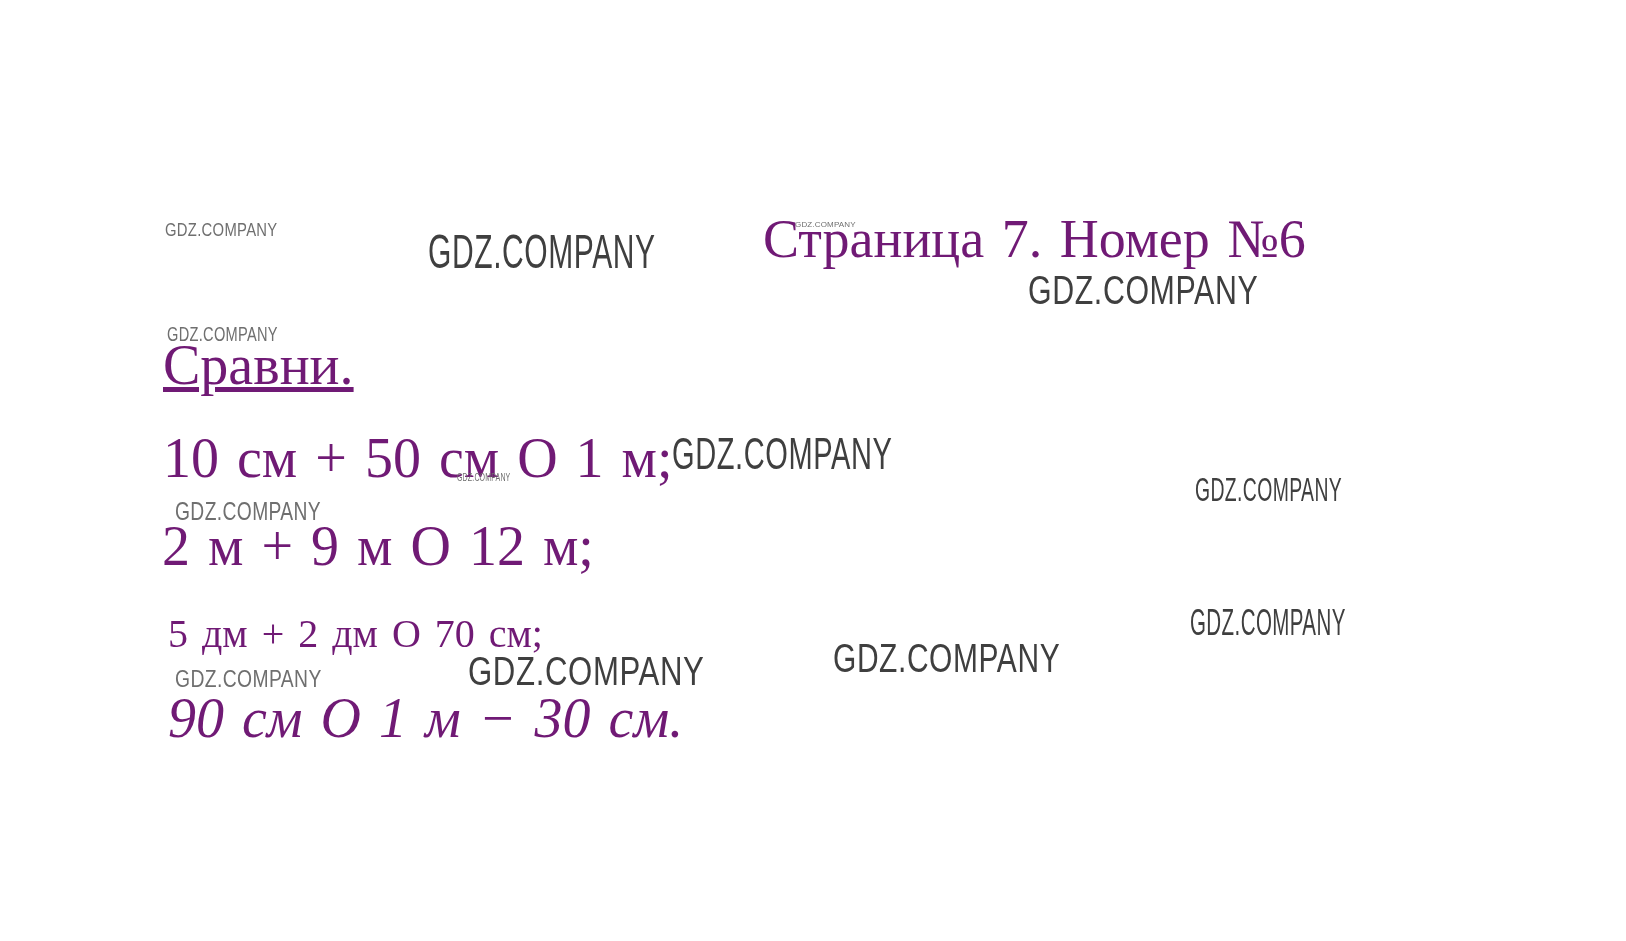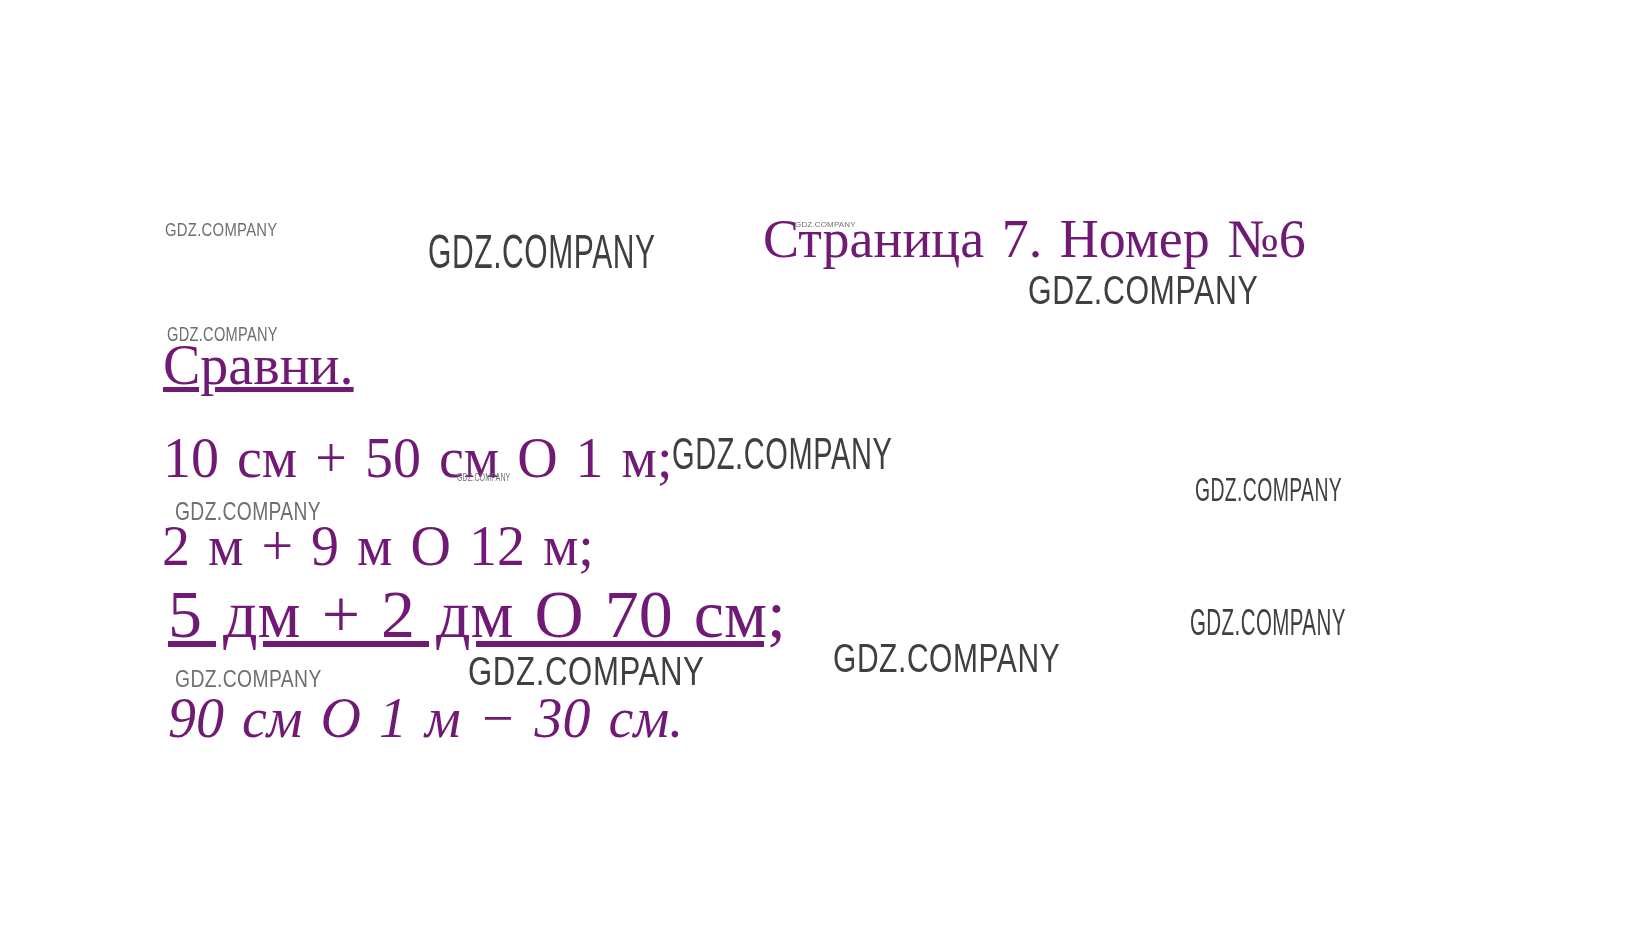--- a/index.html
+++ b/index.html
@@ -16,21 +16,21 @@
     white-space:nowrap;
     line-height:1;
     color:#701a75;
     font-family:"Liberation Serif", serif;
     word-spacing:4px;
   }
   .t-title {left:763px; top:212px; font-size:54px;}
   .t-task  {left:163px; top:337px; font-size:56px;text-decoration:underline;}
   .t-l1    {left:163px; top:430px; font-size:56px;}
   .t-l2    {left:162px; top:518px; font-size:56px;}
-  .t-l3    {left:168px; top:580px; font-size:68px;text-decoration:underline;}
+  .t-l3    {left:168px; top:614px; font-size:40px;}
   .t-l4    {left:168px; top:690px; font-size:56px;font-style:italic;}
   
   .wm{
     position:absolute;
     white-space:nowrap;
     line-height:1;
     font-family:"Liberation Sans", sans-serif;
     transform-origin:left top;
     letter-spacing:0.02em;
     font-weight:normal;

